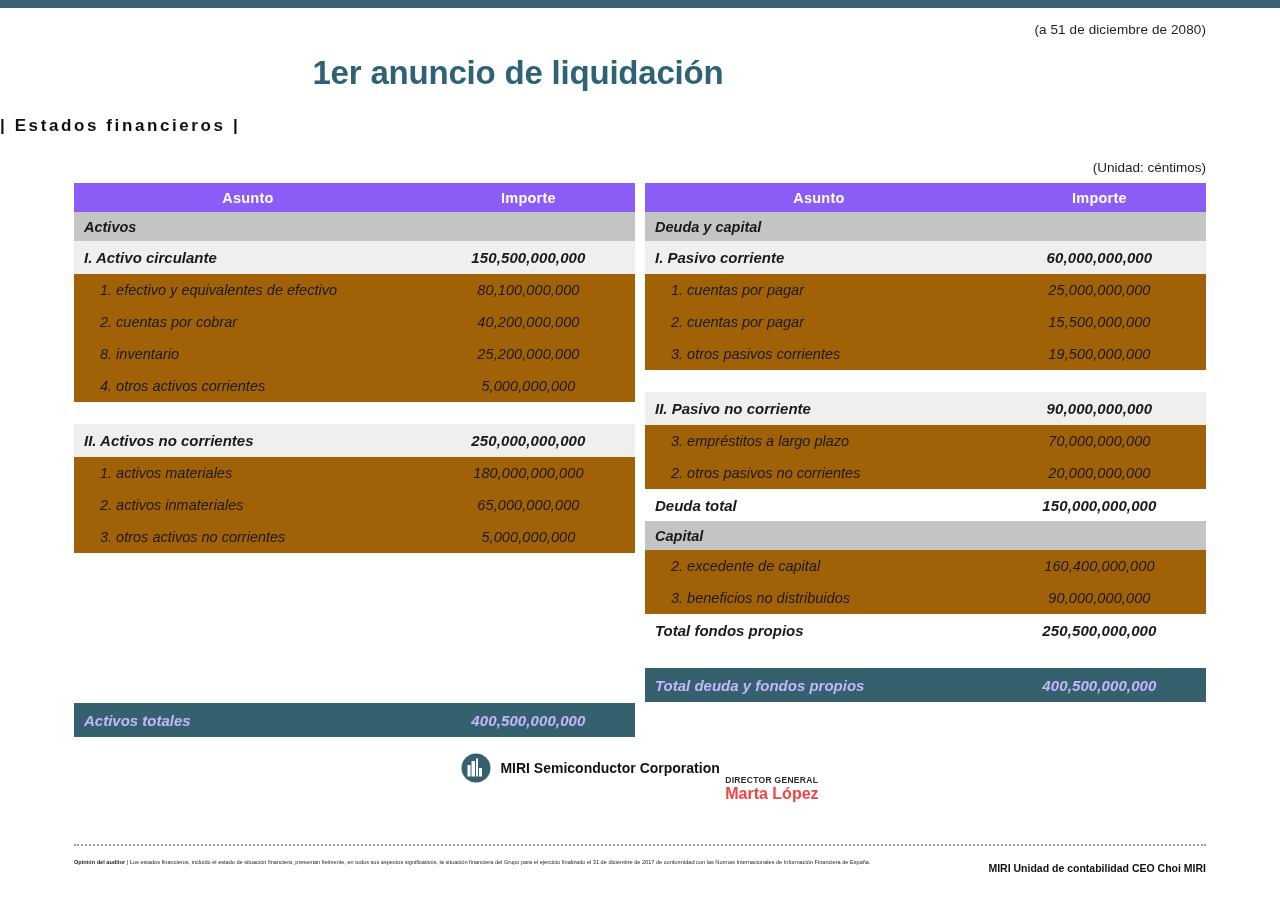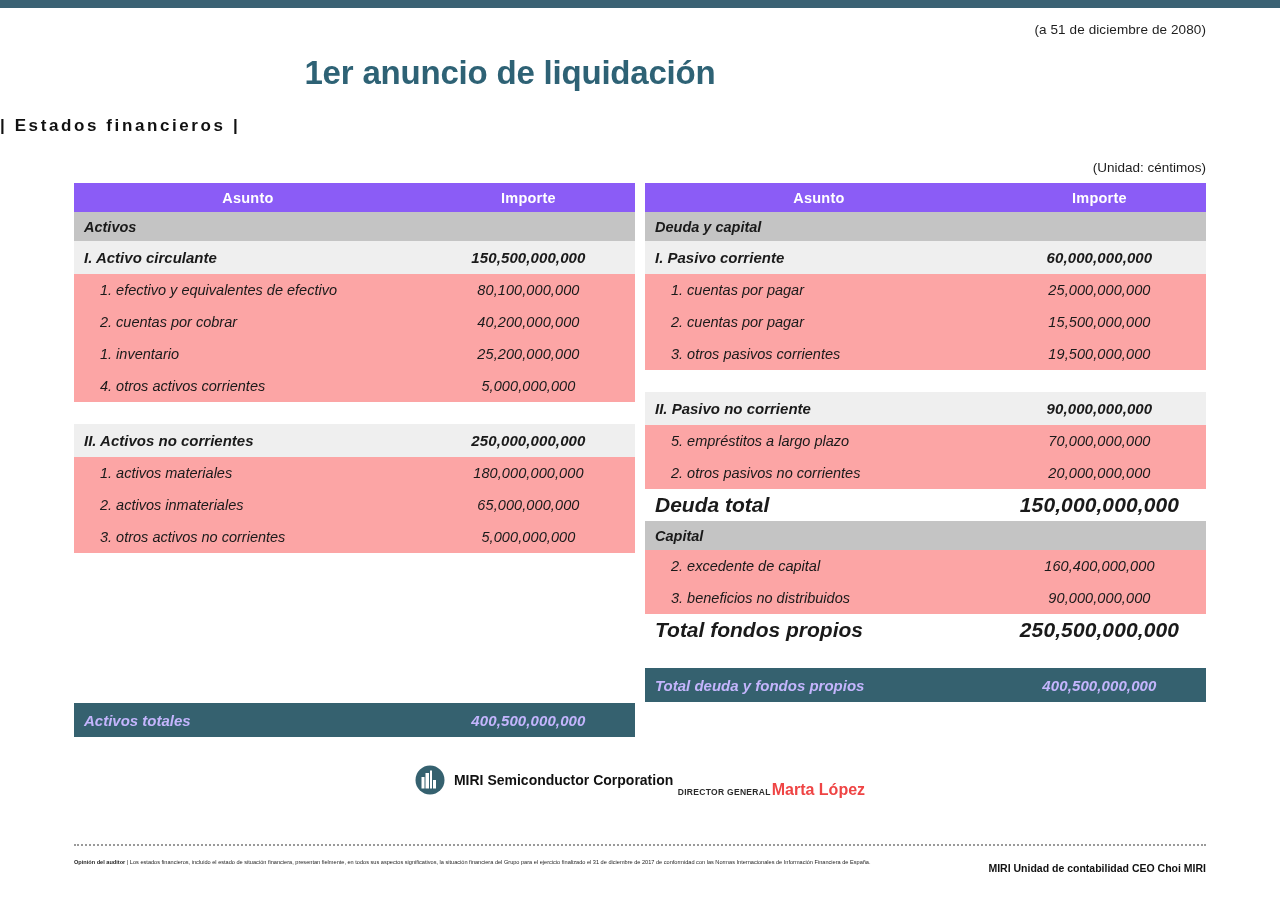--- a/index.html
+++ b/index.html
@@ -39,21 +39,21 @@
     position: absolute;
     top: 14px;
     right: 74px;
     font-size: 13.5px;
     color: #1e1e1e;
     letter-spacing: 0.1px;
   }
   .title {
     position: absolute;
     top: 46px;
-    left: 0;
+    left: 8px;
     width: 1020px;
     text-align: center;
     font-size: 33px;
     font-weight: bold;
     color: #2e6275;
     letter-spacing: -0.2px;
   }
   .subtitle {
     position: absolute;
     top: 108px;
@@ -124,31 +124,31 @@
     height: 29px;
     font-size: 14.5px;
   }
   tr.r-group td {
     background: #efefef;
     font-weight: bold;
     font-size: 15px;
     height: 33px;
   }
   tr.r-item td {
-    background: #fca5a5;
+    background: #a16207;
     font-weight: normal;
     font-size: 14.5px;
   }
   tr.r-item td.subject {
     padding-left: 26px;
   }
   tr.r-subtotal td {
     background: #ffffff;
     font-weight: bold;
-    font-size: 21px;
+    font-size: 15px;
   }
   tr.r-total td {
     background: #35616f;
     color: #c4b5fd;
     font-weight: bold;
     font-size: 15px;
     height: 34px;
   }
   tr.r-spacer td {
     background: #ffffff;
@@ -161,41 +161,41 @@
     padding: 0;
   }
 
   
   .sign-block {
     position: absolute;
     top: 745px;
     left: 0;
     width: 1280px;
     text-align: center;
-    margin-top: 12px;
   }
   .company-line {
     display: inline-flex;
     align-items: center;
     gap: 9px;
     font-size: 14px;
     font-weight: bold;
     color: #111111;
   }
   .logo-mark {
     width: 30px;
     height: 30px;
     display: block;
   }
   .director-line {
     margin-top: 13px;
     display: inline-flex;
     align-items: baseline;
     justify-content: space-between;
     white-space: nowrap;
+    flex-direction: column;
   }
   .director-label {
     font-size: 8.5px;
     font-weight: bold;
     letter-spacing: 0.3px;
     color: #2b2b2b;
     text-transform: uppercase;
   }
   .director-name {
     font-size: 16px;
@@ -279,21 +279,21 @@
             </tr>
             <tr class="r-item">
               <td class="subject">1. efectivo y equivalentes de efectivo</td>
               <td class="amount">80,100,000,000</td>
             </tr>
             <tr class="r-item">
               <td class="subject">2. cuentas por cobrar</td>
               <td class="amount">40,200,000,000</td>
             </tr>
             <tr class="r-item">
-              <td class="subject">1. inventario</td>
+              <td class="subject">8. inventario</td>
               <td class="amount">25,200,000,000</td>
             </tr>
             <tr class="r-item">
               <td class="subject">4. otros activos corrientes</td>
               <td class="amount">5,000,000,000</td>
             </tr>
             <tr class="r-gap">
               <td colspan="2"></td>
             </tr>
             <tr class="r-group">
@@ -369,21 +369,21 @@
               <td class="amount">19,500,000,000</td>
             </tr>
             <tr class="r-gap">
               <td colspan="2"></td>
             </tr>
             <tr class="r-group">
               <td class="subject">II. Pasivo no corriente</td>
               <td class="amount">90,000,000,000</td>
             </tr>
             <tr class="r-item">
-              <td class="subject">5. empréstitos a largo plazo</td>
+              <td class="subject">3. empréstitos a largo plazo</td>
               <td class="amount">70,000,000,000</td>
             </tr>
             <tr class="r-item">
               <td class="subject">2. otros pasivos no corrientes</td>
               <td class="amount">20,000,000,000</td>
             </tr>
             <tr class="r-subtotal">
               <td class="subject">Deuda total</td>
               <td class="amount">150,000,000,000</td>
             </tr>

